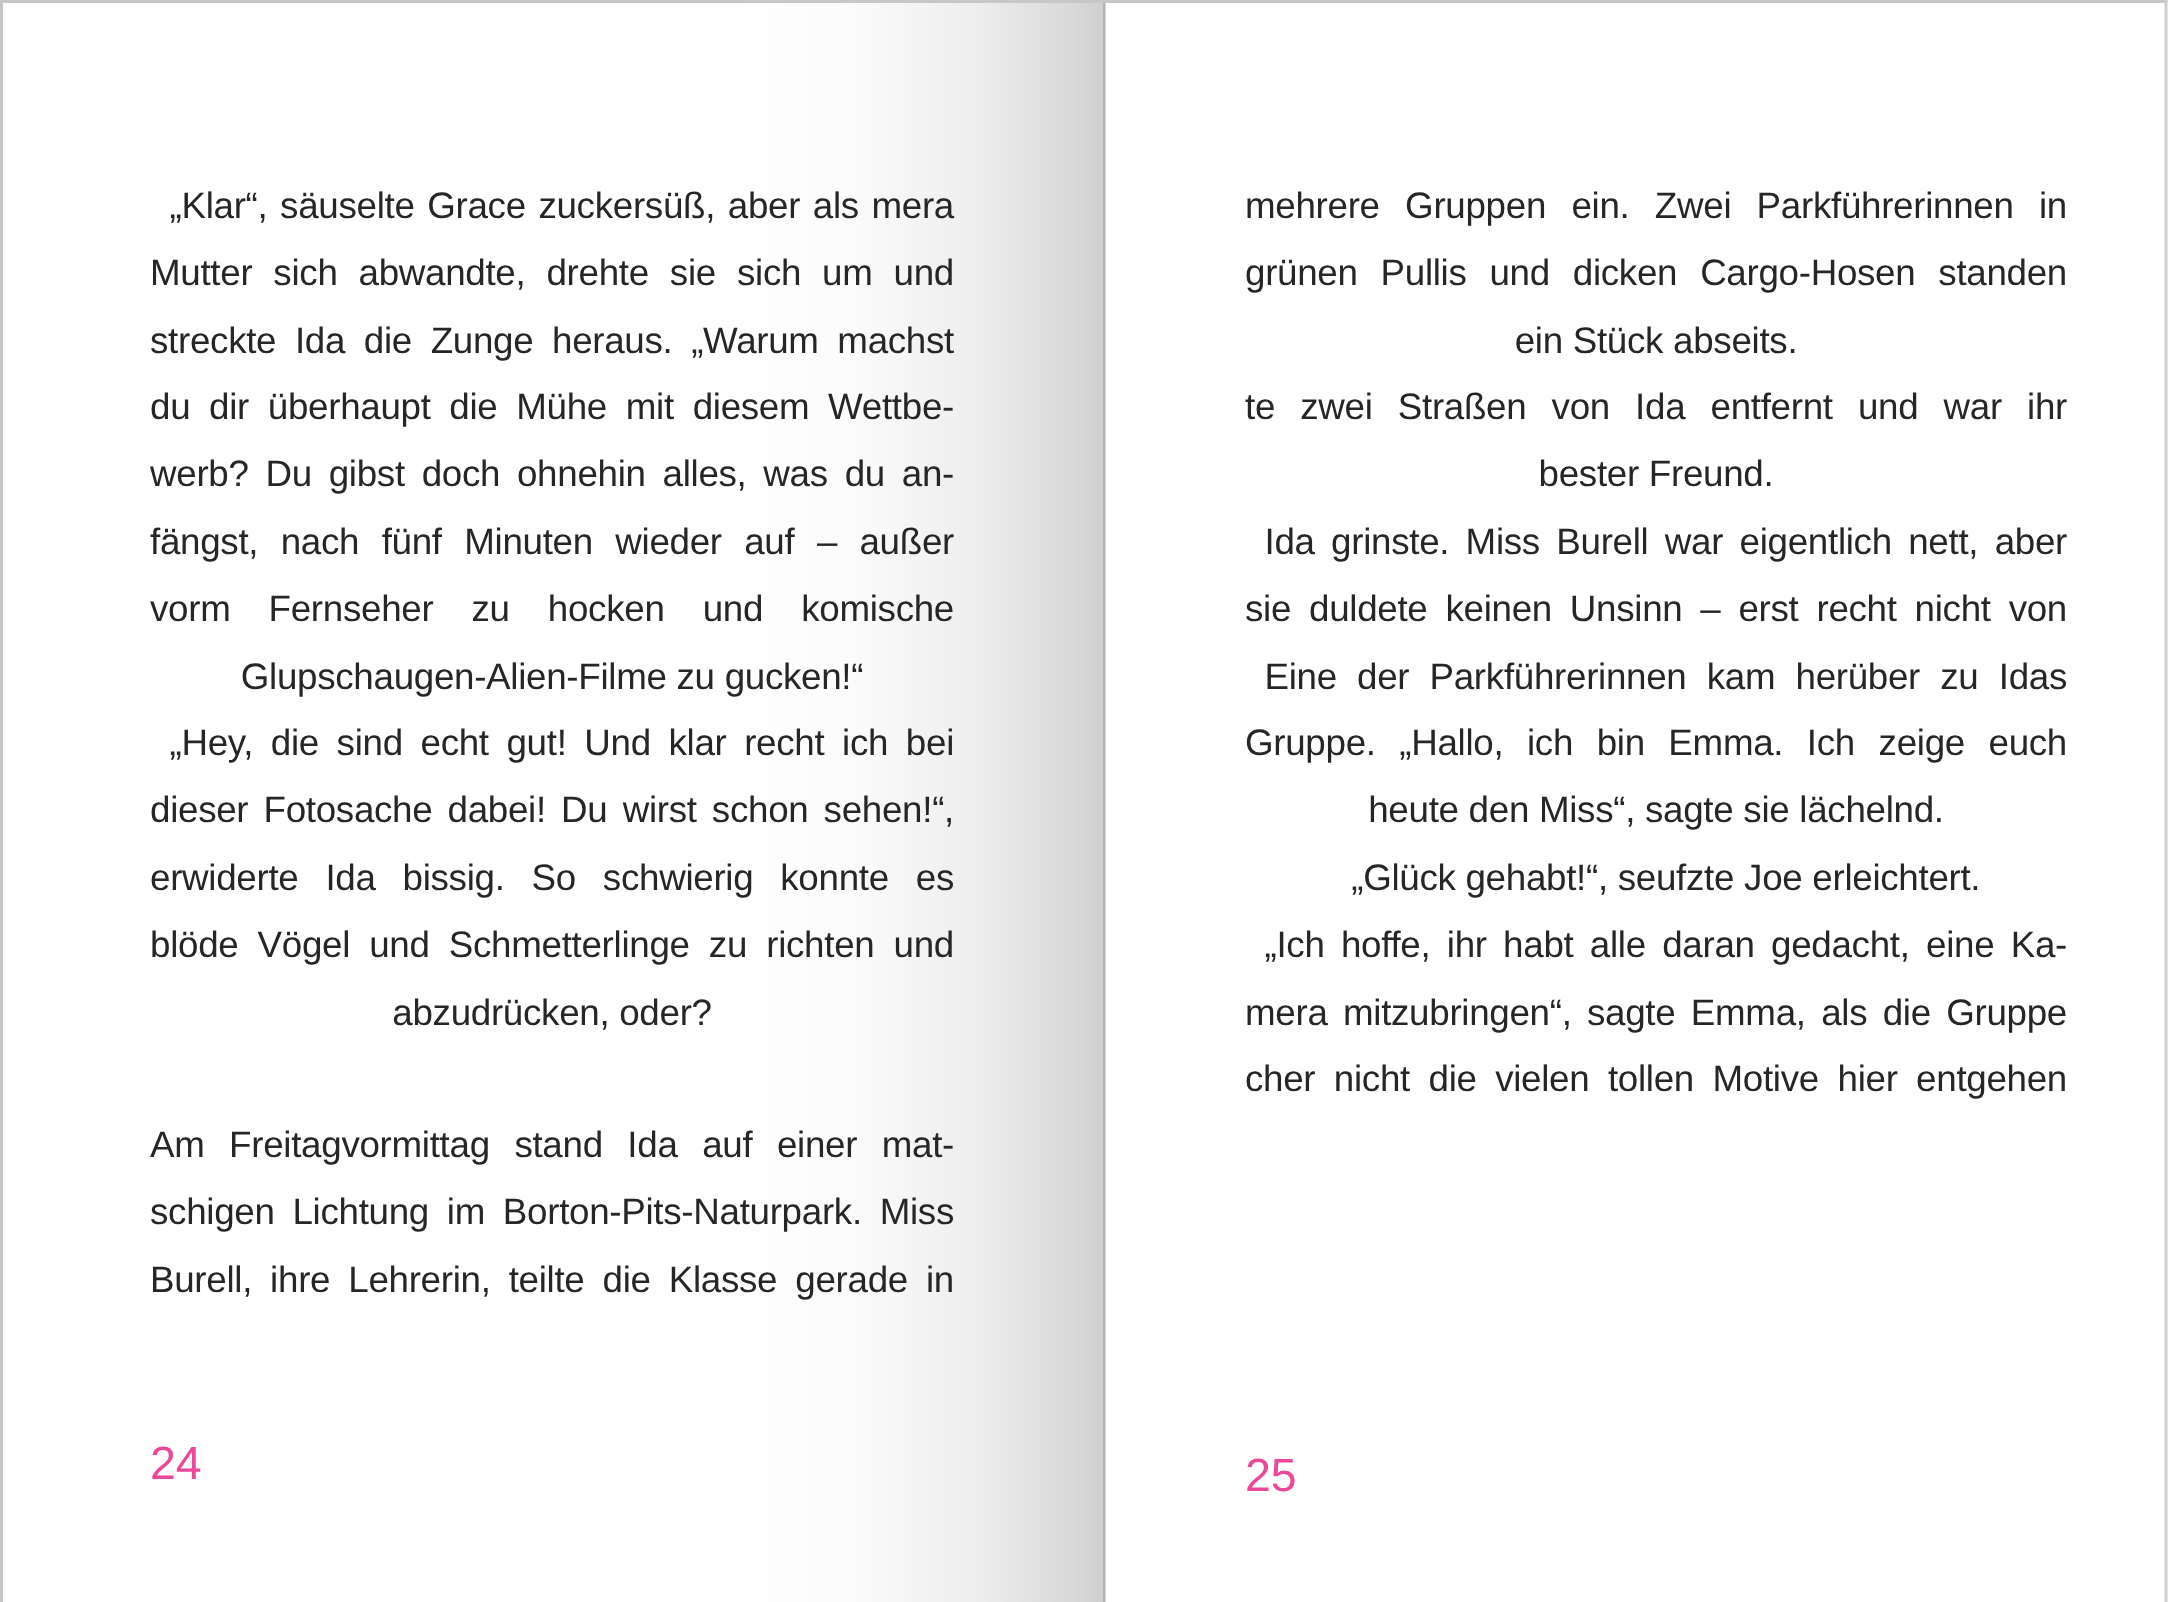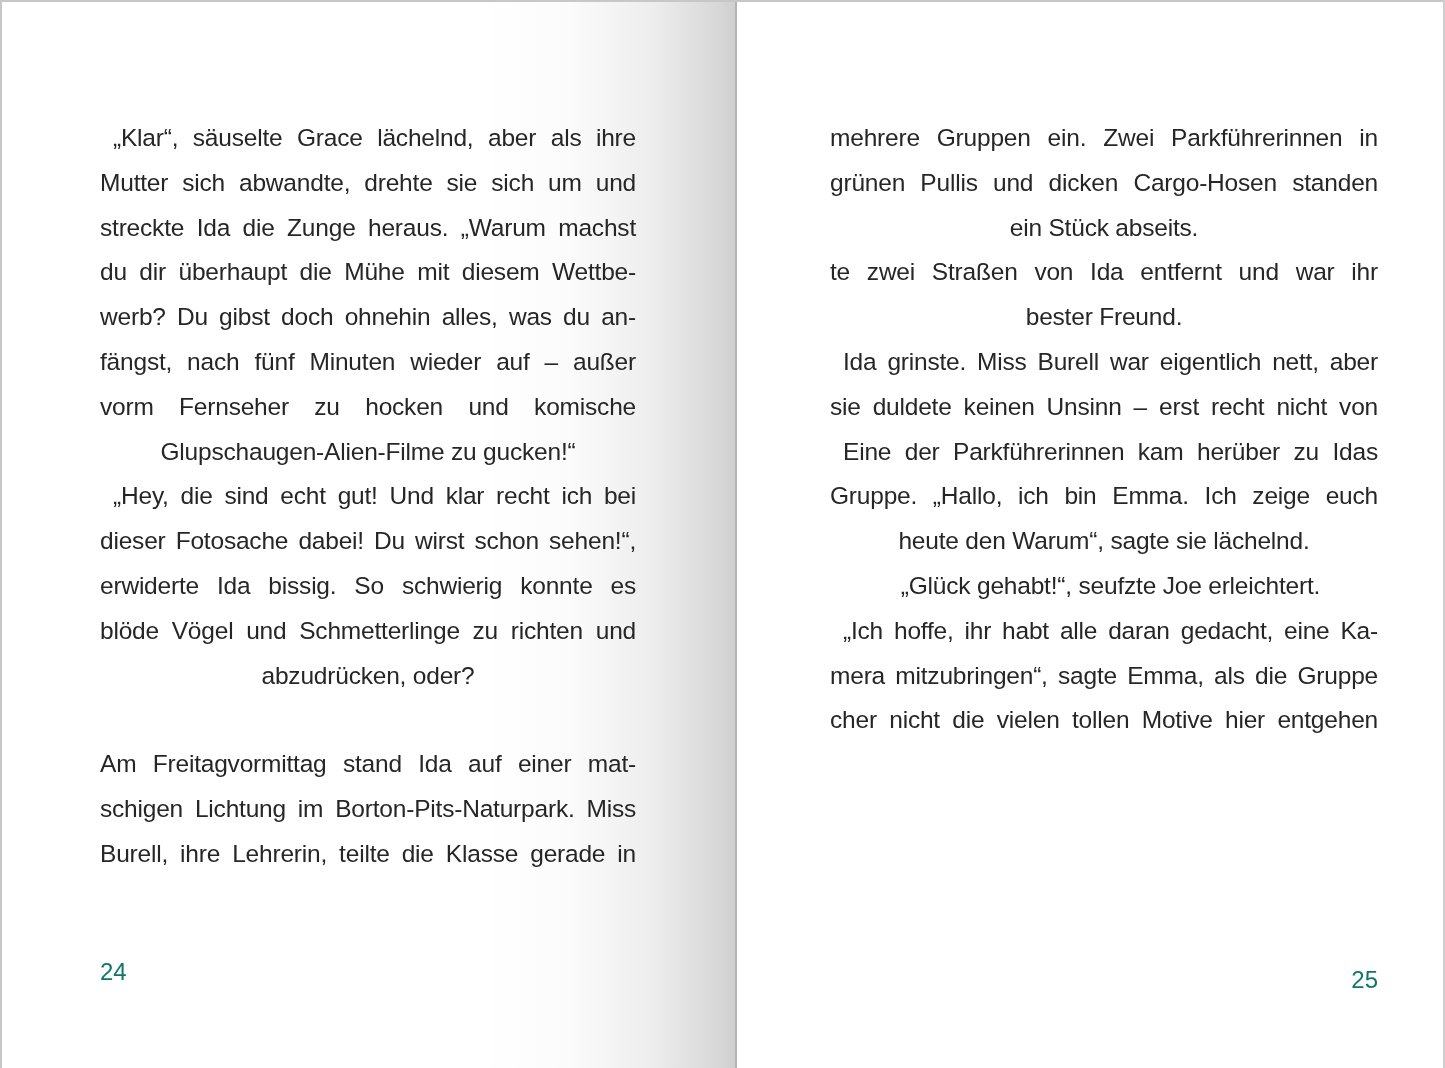--- a/index.html
+++ b/index.html
@@ -28,38 +28,38 @@
   .text-block{
     position:absolute;top:116px;
     font-size:24.5px;line-height:44.8px;letter-spacing:-0.2px;
   }
   .text-block.left{left:100px;width:536px;}
   .text-block.right{left:830px;width:548px;}
   .line{text-align:center;}
   .line.just{text-align:justify;text-align-last:justify;}
   .line.ind{text-indent:13px;}
   .line.gap{margin-top:44px;}
-  .pagenum{position:absolute;font-size:24px;letter-spacing:0;color:#0f766e;}
+  .pagenum{position:absolute;font-size:31px;letter-spacing:0;color:#ec4899;}
   .pagenum.left{left:100px;top:958px;}
-  .pagenum.right{left:830px;width:548px;text-align:right;top:966px;}
+  .pagenum.right{left:830px;width:548px;top:966px;}
 </style>
 </head>
 <body>
 
 <div class="spread">
 
   <div class="gutter"></div>
 
   <div class="edge-top"></div>
   <div class="edge-left"></div>
   <div class="edge-right"></div>
 
   <div>
     <div class="text-block left" id="left-text">
-        <div class="line just ind">„Klar“, säuselte Grace lächelnd, aber als ihre</div>
+        <div class="line just ind">„Klar“, säuselte Grace zuckersüß, aber als mera</div>
         <div class="line just">Mutter sich abwandte, drehte sie sich um und</div>
         <div class="line just">streckte Ida die Zunge heraus. „Warum machst</div>
         <div class="line just">du dir überhaupt die Mühe mit diesem Wettbe-</div>
         <div class="line just">werb? Du gibst doch ohnehin alles, was du an-</div>
         <div class="line just">fängst, nach fünf Minuten wieder auf – außer</div>
         <div class="line just">vorm Fernseher zu hocken und komische</div>
         <div class="line">Glupschaugen-Alien-Filme zu gucken!“</div>
         <div class="line just ind">„Hey, die sind echt gut! Und klar recht ich bei</div>
         <div class="line just">dieser Fotosache dabei! Du wirst schon sehen!“,</div>
         <div class="line just">erwiderte Ida bissig. So schwierig konnte es</div>
@@ -76,21 +76,21 @@
     <div class="text-block right" id="right-text">
         <div class="line just">mehrere Gruppen ein. Zwei Parkführerinnen in</div>
         <div class="line just">grünen Pullis und dicken Cargo-Hosen standen</div>
         <div class="line">ein Stück abseits.</div>
         <div class="line just">te zwei Straßen von Ida entfernt und war ihr</div>
         <div class="line">bester Freund.</div>
         <div class="line just ind">Ida grinste. Miss Burell war eigentlich nett, aber</div>
         <div class="line just">sie duldete keinen Unsinn – erst recht nicht von</div>
         <div class="line just ind">Eine der Parkführerinnen kam herüber zu Idas</div>
         <div class="line just">Gruppe. „Hallo, ich bin Emma. Ich zeige euch</div>
-        <div class="line">heute den Warum“, sagte sie lächelnd.</div>
+        <div class="line">heute den Miss“, sagte sie lächelnd.</div>
         <div class="line ind">„Glück gehabt!“, seufzte Joe erleichtert.</div>
         <div class="line just ind">„Ich hoffe, ihr habt alle daran gedacht, eine Ka-</div>
         <div class="line just">mera mitzubringen“, sagte Emma, als die Gruppe</div>
         <div class="line just">cher nicht die vielen tollen Motive hier entgehen</div>
       </div>
     <div class="pagenum right">25</div>
   </div>
 
 </div>
 

